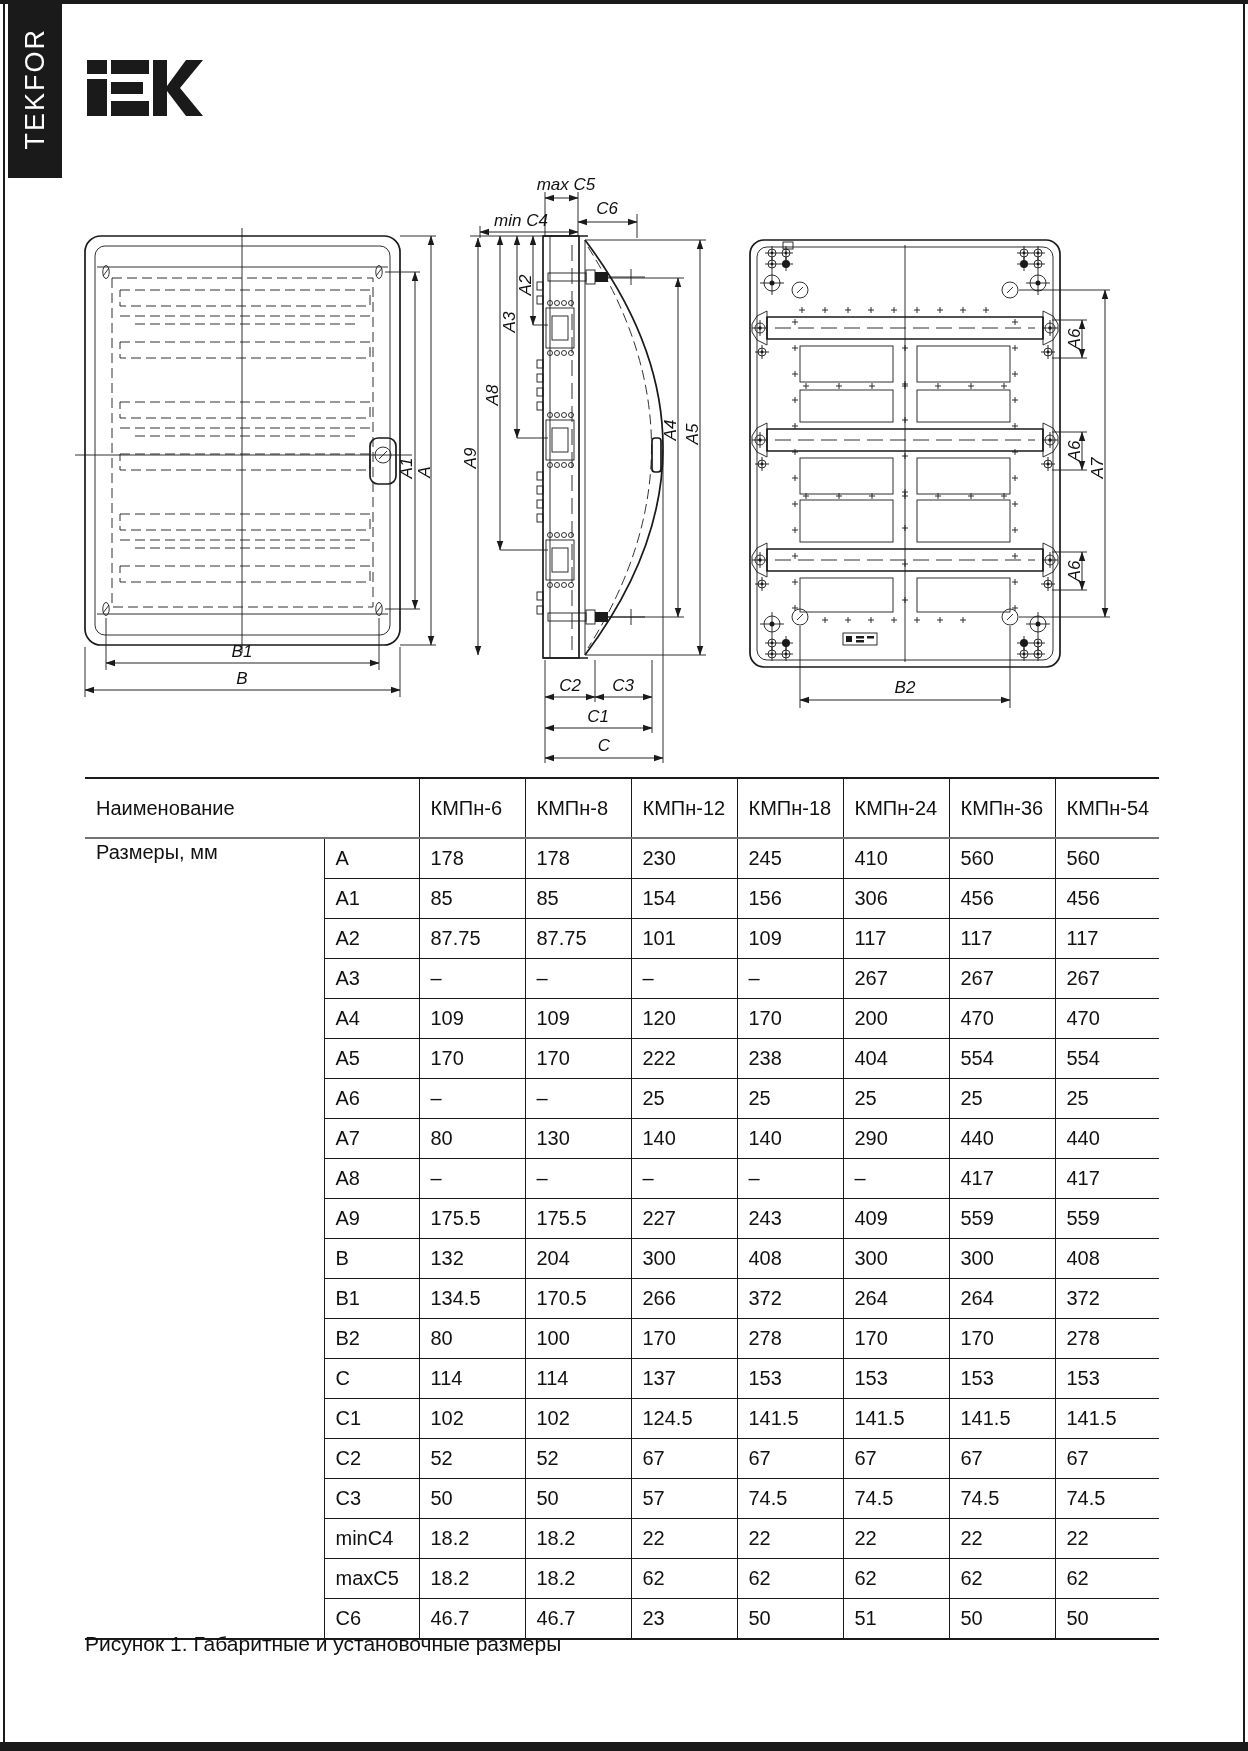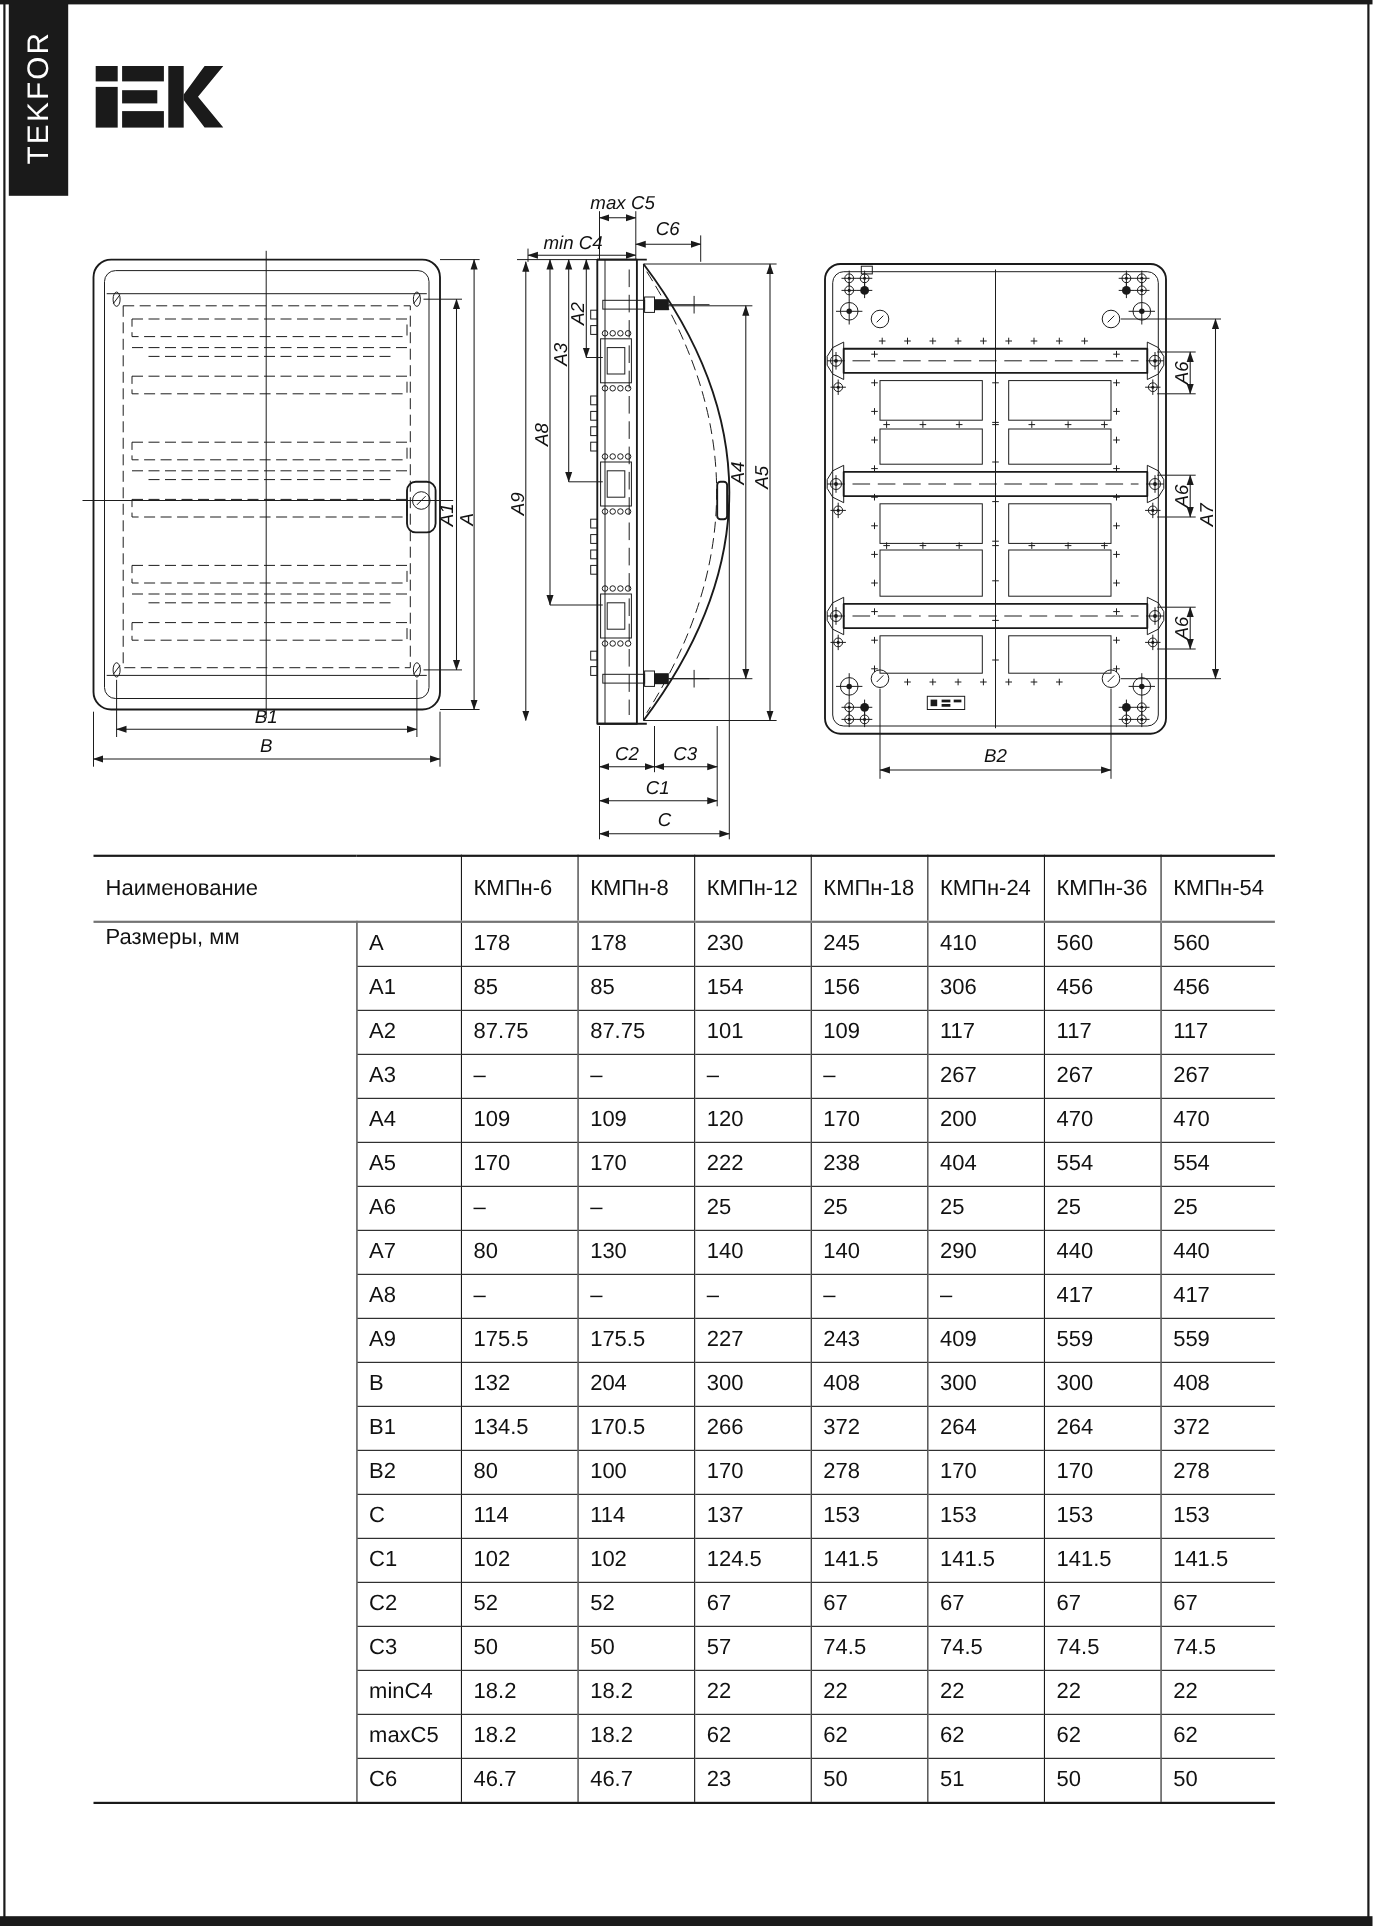--- a/index.html
+++ b/index.html
@@ -654,13 +654,14 @@
           <td class="val">46.7</td>
           <td class="val">23</td>
           <td class="val">50</td>
           <td class="val">51</td>
           <td class="val">50</td>
           <td class="val">50</td>
         </tr>
       </tbody>
   </table>
 
+  <div class="caption">Рисунок 1. Габаритные и установочные размеры</div>
 </div>
 
 </body></html>

